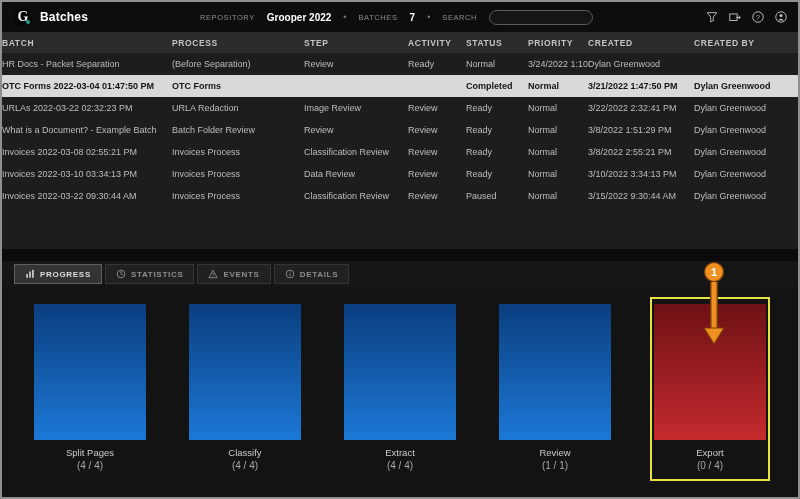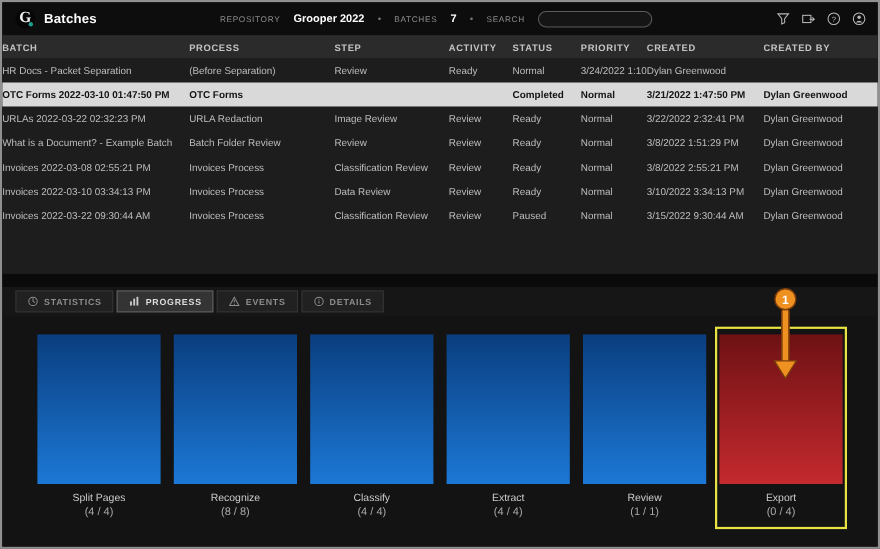--- a/index.html
+++ b/index.html
@@ -133,21 +133,21 @@
       <div class="td">HR Docs - Packet Separation</div>
       <div class="td">(Before Separation)</div>
       <div class="td">Review</div>
       <div class="td">Ready</div>
       <div class="td">Normal</div>
       <div class="td">3/24/2022 1:10:15 PM</div>
       <div class="td">Dylan Greenwood</div>
     </div>
 
     <div class="trow tbody-row selected">
-      <div class="td">OTC Forms 2022-03-10 01:47:50 PM</div>
+      <div class="td">OTC Forms 2022-03-04 01:47:50 PM</div>
       <div class="td">OTC Forms</div>
       <div class="td"></div>
       <div class="td"></div>
       <div class="td">Completed</div>
       <div class="td">Normal</div>
       <div class="td">3/21/2022 1:47:50 PM</div>
       <div class="td">Dylan Greenwood</div>
     </div>
 
     <div class="trow tbody-row">
@@ -204,37 +204,37 @@
       <div class="td">3/15/2022 9:30:44 AM</div>
       <div class="td">Dylan Greenwood</div>
     </div>
 
     <div class="table-filler"></div>
   </div>
 
   <div class="splitter"></div>
 
   <div class="tabs">
-    <div class="tab">
-      <svg viewBox="0 0 12 12">
-        <circle cx="6" cy="6" r="4.6" fill="none" stroke="#8d8d8d" stroke-width="1.1"></circle>
-        <path d="M6 6V2.6M6 6l2.4 1.4" stroke="#8d8d8d" stroke-width="1.1" fill="none"></path>
-      </svg>
-      <span>STATISTICS</span>
-    </div>
     <div class="tab active">
       <svg viewBox="0 0 12 12">
         <rect x="1.5" y="6" width="2" height="4.5" fill="#cfcfcf"></rect>
         <rect x="5" y="3" width="2" height="7.5" fill="#cfcfcf"></rect>
         <rect x="8.5" y="1" width="2" height="9.5" fill="#cfcfcf"></rect>
       </svg>
       <span>PROGRESS</span>
     </div>
     <div class="tab">
       <svg viewBox="0 0 12 12">
+        <circle cx="6" cy="6" r="4.6" fill="none" stroke="#8d8d8d" stroke-width="1.1"></circle>
+        <path d="M6 6V2.6M6 6l2.4 1.4" stroke="#8d8d8d" stroke-width="1.1" fill="none"></path>
+      </svg>
+      <span>STATISTICS</span>
+    </div>
+    <div class="tab">
+      <svg viewBox="0 0 12 12">
         <path d="M6 1.5 11 10.5H1z" fill="none" stroke="#8d8d8d" stroke-width="1.1"></path>
         <path d="M6 4.6v2.6M6 8.6v1" stroke="#8d8d8d" stroke-width="1.1"></path>
       </svg>
       <span>EVENTS</span>
     </div>
     <div class="tab">
       <svg viewBox="0 0 12 12">
         <circle cx="6" cy="6" r="4.6" fill="none" stroke="#8d8d8d" stroke-width="1.1"></circle>
         <path d="M6 5.4v3M6 3.2v1" stroke="#8d8d8d" stroke-width="1.1"></path>
       </svg>
@@ -244,25 +244,20 @@
 
   <div class="panel">
     <div class="tiles-row">
 
       <div class="tile-group">
         <div class="tile"></div>
         <div class="tile-name">Split Pages</div>
         <div class="tile-count">(4 / 4)</div>
       </div>
 
-      <div class="tile-group">
-        <div class="tile"></div>
-        <div class="tile-name">Recognize</div>
-        <div class="tile-count">(8 / 8)</div>
-      </div>
 
       <div class="tile-group">
         <div class="tile"></div>
         <div class="tile-name">Classify</div>
         <div class="tile-count">(4 / 4)</div>
       </div>
 
       <div class="tile-group">
         <div class="tile"></div>
         <div class="tile-name">Extract</div>

